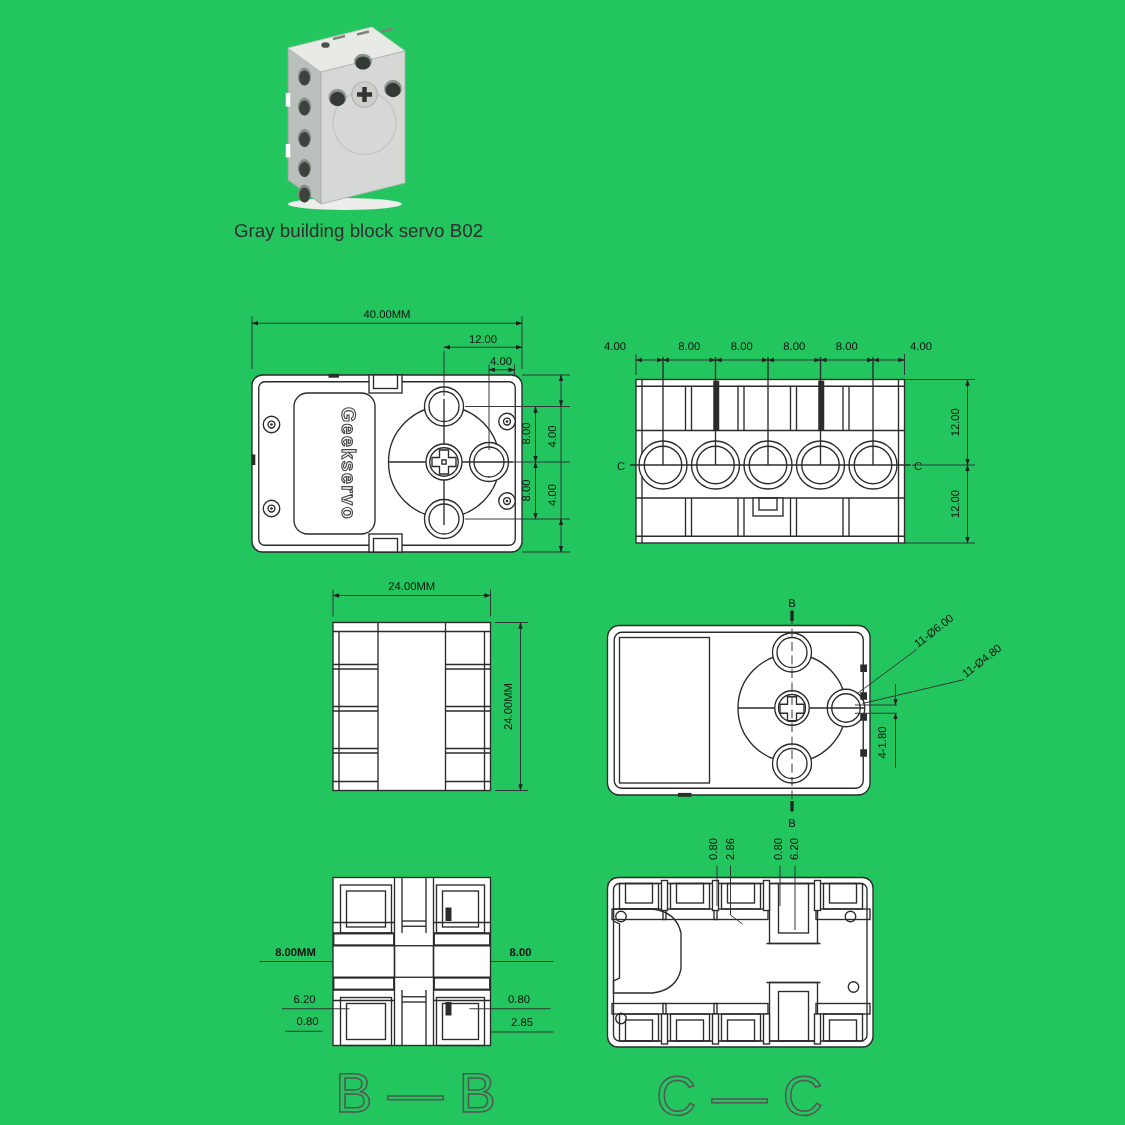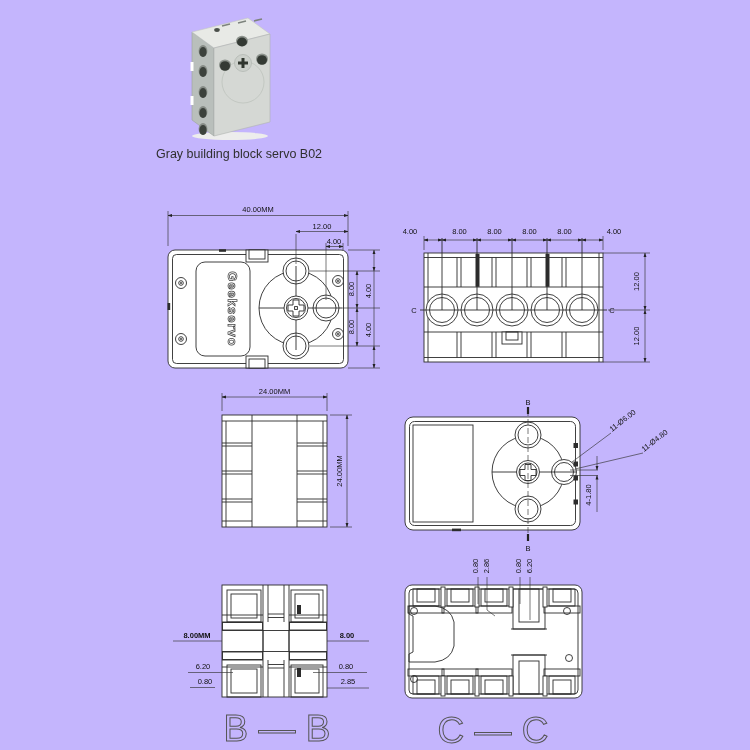--- a/index.html
+++ b/index.html
@@ -1,16 +1,16 @@
 <!DOCTYPE html>
 <html><head>
 <meta charset="utf-8">
 <style>
   html,body{margin:0;padding:0;background:#fff;}
-  .canvas{position:relative;width:750px;height:750px;background:#c4b5fd;overflow:hidden;
+  .canvas{position:relative;width:750px;height:750px;background:#22c55e;overflow:hidden;
           font-family:"Liberation Sans",sans-serif;}
   .caption{position:absolute;left:156px;top:147px;font-size:12.5px;color:#2f2f2f;}
   svg{position:absolute;left:0;top:0;}
   svg.photo{left:180px;top:6px;}
   text{font-family:"Liberation Sans",sans-serif;fill:#111;stroke:none;}
   .ln line,.ln rect,.ln circle,.ln path,.ln polyline{stroke:#2b2b2b;stroke-width:0.9;fill:none;}
   .ln .w{fill:#ffffff;}
   .ln .dk{fill:#2c2c2c;stroke:none;}
   .dim line{stroke:#333;stroke-width:0.65;fill:none;}
   .dim text{font-size:7.5px;}

